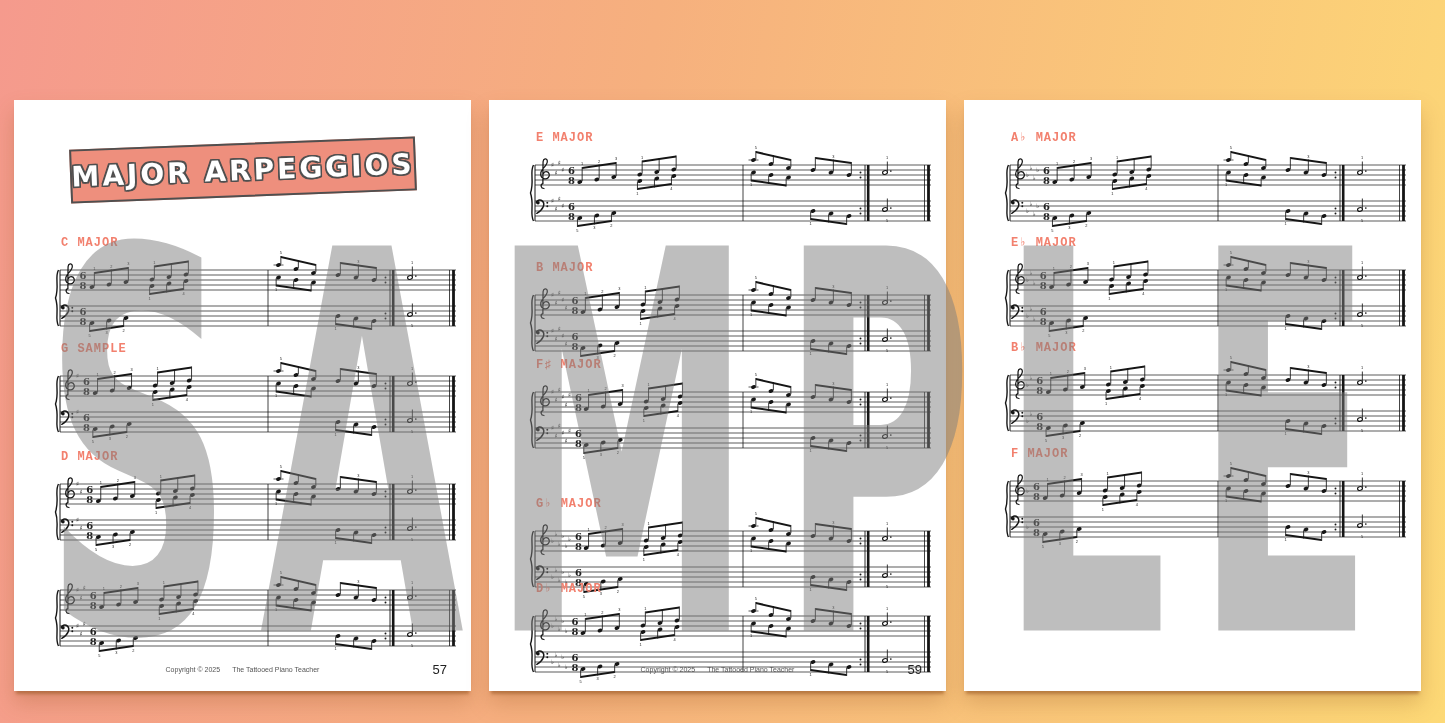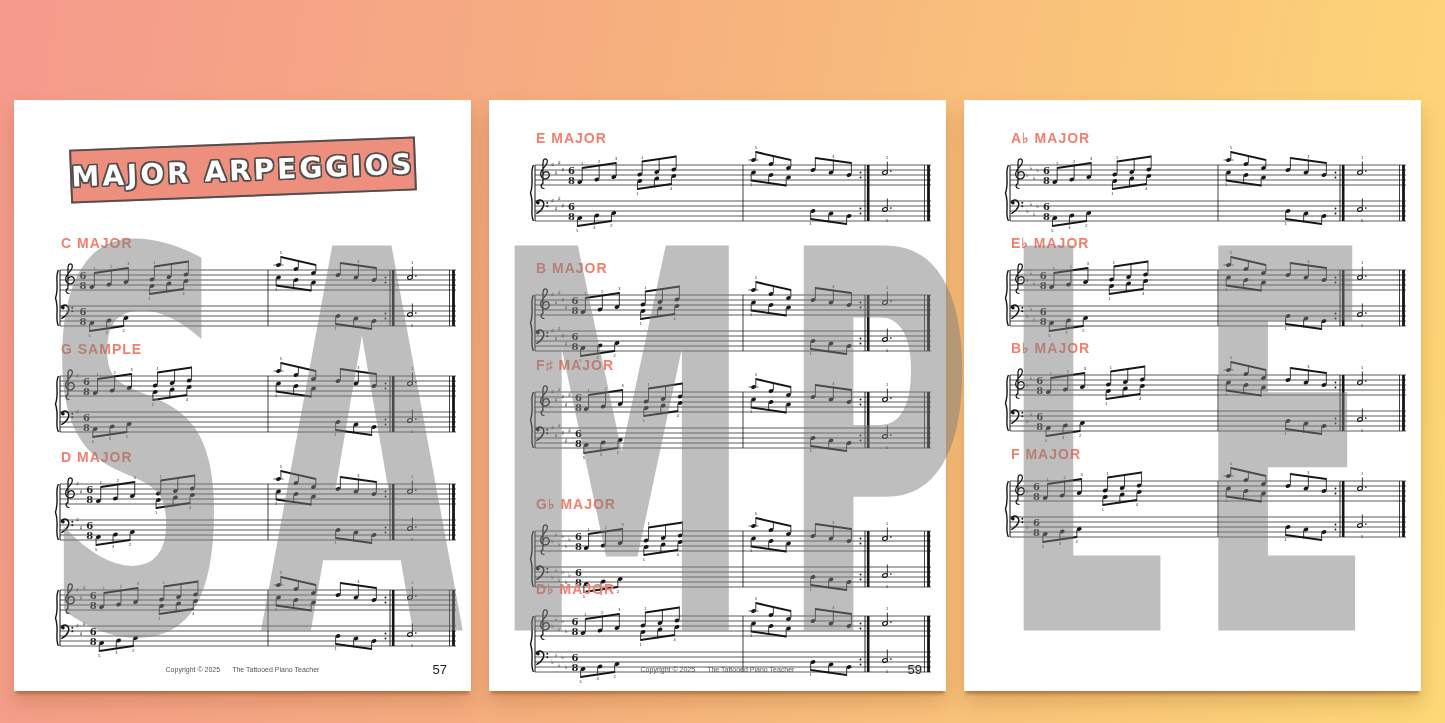--- a/index.html
+++ b/index.html
@@ -26,21 +26,21 @@
   }
   .banner-text{
     font-family:"DejaVu Sans",sans-serif;font-weight:bold;font-size:28px;letter-spacing:3px;
     color:#ffffff;white-space:nowrap;
     text-shadow:-1.5px -1.5px 0 #4f4f4f,1.5px -1.5px 0 #4f4f4f,-1.5px 1.5px 0 #4f4f4f,
       1.5px 1.5px 0 #4f4f4f,-1.5px 0 0 #4f4f4f,1.5px 0 0 #4f4f4f,0 1.5px 0 #4f4f4f,0 -1.5px 0 #4f4f4f;
   }
   .systems{position:absolute;inset:0;}
   .system{position:absolute;left:38px;width:412px;}
   .key-label{
-    font-family:Liberation Sans, sans-serif;font-weight:bold;font-size:14px;letter-spacing:1px;
+    font-family:Liberation Mono, monospace;font-weight:bold;font-size:12px;letter-spacing:1px;
     margin:0 0 0 9px;height:11px;line-height:11px;
   }
   .system svg{display:block;}
   .footer{position:absolute;left:0;bottom:12px;width:100%;height:18px;}
   .copyright{display:block;text-align:center;font-size:7px;color:#555;line-height:18px;}
   .copyright .pub{margin-left:12px;}
   .pagenum{position:absolute;right:24px;bottom:2px;font-size:13px;color:#222;text-align:right;}
   .watermark{
     position:absolute;left:722px;top:448px;z-index:2;pointer-events:none;
     transform:translate(-50%,-50%) scale(0.8,1.6);

